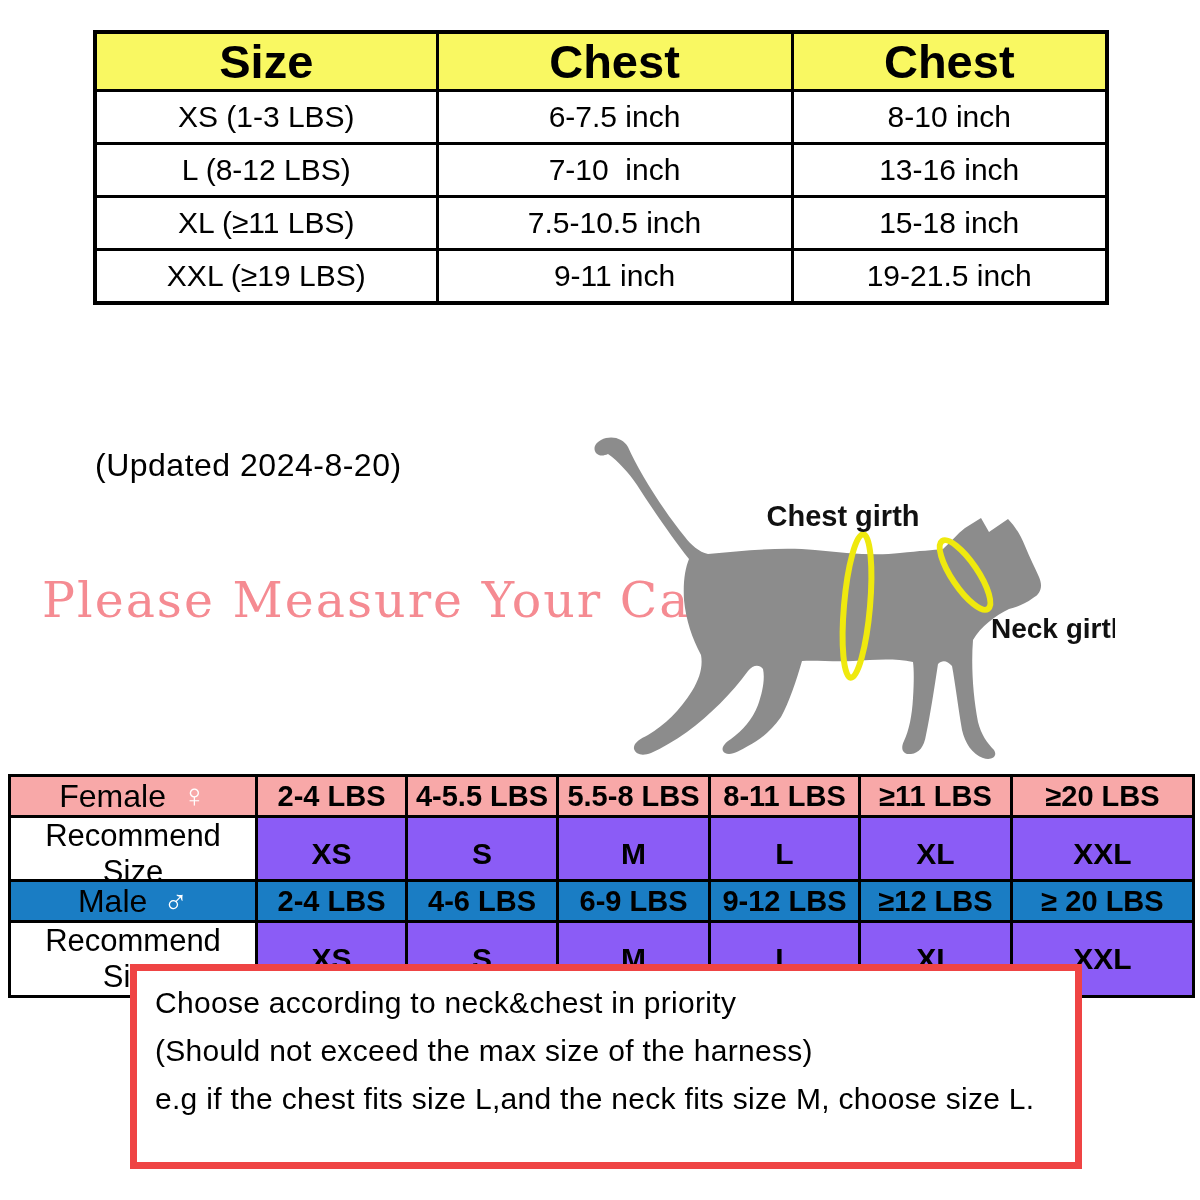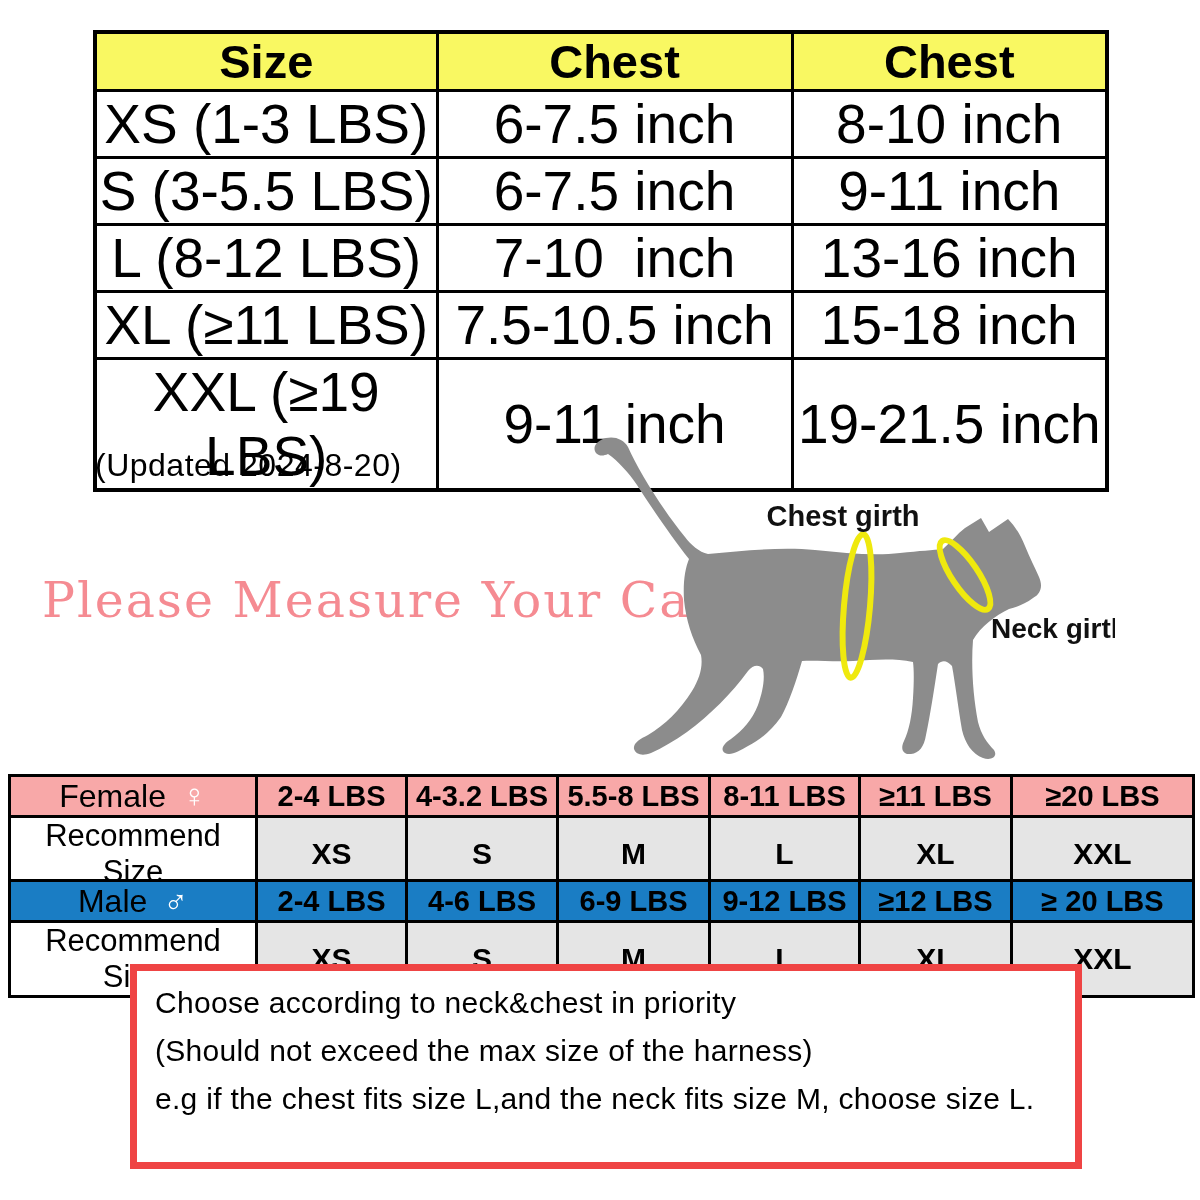--- a/index.html
+++ b/index.html
@@ -13,21 +13,21 @@
   .size-table {
     position:absolute; left:93px; top:30px; width:1012px;
     border-collapse:collapse; table-layout:fixed; border:4px solid #000;
     background:#fff;
   }
   .size-table th, .size-table td {
     border:3px solid #000; text-align:center; vertical-align:middle;
     white-space:pre-wrap; overflow:hidden;
   }
   .size-table th { background:#f9f862; font-size:47px; font-weight:bold; height:53px; }
-  .size-table td { font-size:55px; height:63px; }
+  .size-table td { font-size:30px; height:53px; }
 
   .updated {
     position:absolute; left:95px; top:447px; font-size:32px; color:#000;
     letter-spacing:0.5px;
   }
 
   .measure-title {
     position:absolute; left:42px; top:572px; font-size:49px; color:#f58b92;
     font-family:"DejaVu Serif", serif; letter-spacing:2px; white-space:nowrap;
   }
@@ -43,21 +43,21 @@
   .gender-table th, .gender-table td {
     border:3px solid #000; text-align:center; vertical-align:middle; overflow:hidden;
   }
   .gender-table.female { top:774px; }
   .gender-table.male   { top:879px; }
   .gender-table th.gh { font-weight:normal; font-size:32px; height:37px; }
   .gender-table th.gw { font-weight:bold;   font-size:29px; height:37px; }
   .female th.gh, .female th.gw { background:#f8a8a8; color:#000; }
   .male   th.gh, .male   th.gw { background:#1a7dc4; color:#000; }
   .gender-table td.gl { font-size:31px; font-weight:normal; height:36px; background:#fff; }
-  .gender-table td.gs { font-size:30px; font-weight:bold;   height:36px; background:#e5e5e5; }
+  .gender-table td.gs { font-size:30px; font-weight:bold;   height:36px; background:#8b5cf6; }
   .sym { color:#ffffff; font-weight:bold; font-size:33px; margin-left:16px; }
 
   
   .note-box {
     position:absolute; left:130px; top:964px; width:952px; height:205px;
     border:7px solid #ef4444; background:#fff; padding:8px 18px;
   }
   .note-line { font-size:30px; line-height:48px; color:#000; letter-spacing:0.3px; }
 </style>
 </head>
@@ -76,25 +76,20 @@
         <th>Size</th>
         <th>Chest</th>
         <th>Chest</th>
       </tr>
     </thead>
     <tbody>
       <tr>
         <td>XS (1-3 LBS)</td>
         <td>6-7.5 inch</td>
         <td>8-10 inch</td>
-      </tr>
-      <tr>
-        <td>S (3-5.5 LBS)</td>
-        <td>6-7.5 inch</td>
-        <td>9-11 inch</td>
       </tr>
       <tr>
         <td>L (8-12 LBS)</td>
         <td>7-10  inch</td>
         <td>13-16 inch</td>
       </tr>
       <tr>
         <td>XL (≥11 LBS)</td>
         <td>7.5-10.5 inch</td>
         <td>15-18 inch</td>
@@ -173,21 +168,21 @@
         <col style="width:150px">
         <col style="width:152px">
         <col style="width:182px">
     </colgroup>
     <tbody>
         <tr>
       <th class="gh">
         <span>Female</span><span class="sym">♀</span>
       </th>
       <th class="gw">2-4 LBS</th>
-      <th class="gw">4-3.2 LBS</th>
+      <th class="gw">4-5.5 LBS</th>
       <th class="gw">5.5-8 LBS</th>
       <th class="gw">8-11 LBS</th>
       <th class="gw">≥11 LBS</th>
       <th class="gw">≥20 LBS</th>
     </tr>
     <tr>
       <td class="gl">Recommend Size</td>
       <td class="gs">XS</td>
       <td class="gs">S</td>
       <td class="gs">M</td>

